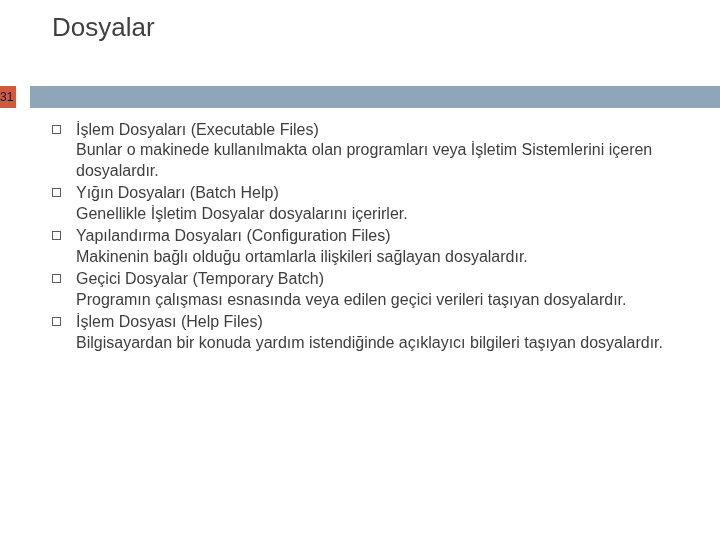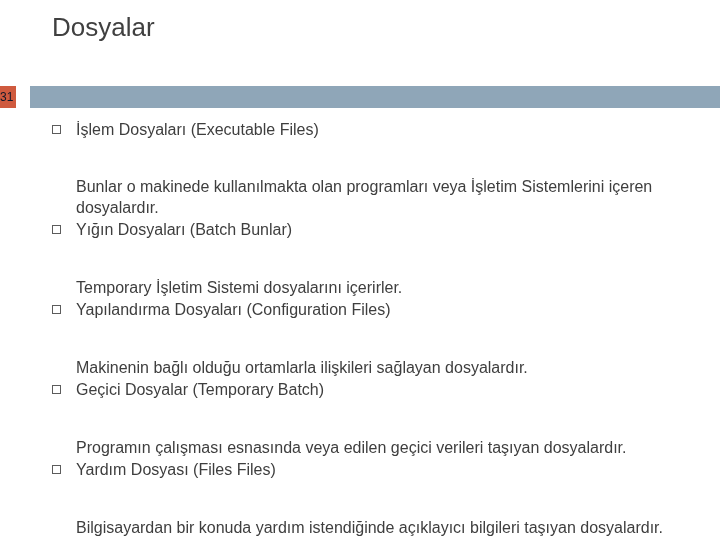--- a/index.html
+++ b/index.html
@@ -83,21 +83,20 @@
     flex: 1 1 auto;
     font-size: 16px;
     line-height: 1.28;
     color: #3e3e3e;
   }
   .text .lead {
     display: block;
   }
   .text .desc {
     display: block;
-    margin-top: 37px;
   }
 </style>
 </head>
 <body>
 
 <div class="slide">
 
   <div class="title">Dosyalar</div>
 
   <div class="band">
@@ -115,22 +114,22 @@
         <span class="lead">İşlem Dosyaları (Executable Files)</span>
         <span class="desc">Bunlar o makinede kullanılmakta olan programları veya İşletim Sistemlerini içeren dosyalardır.</span>
       </div>
     </div>
 
     <div class="item">
       <div class="marker">
           <div class="box"></div>
         </div>
       <div class="text">
-        <span class="lead">Yığın Dosyaları (Batch Bunlar)</span>
-        <span class="desc">Temporary İşletim Sistemi dosyalarını içerirler.</span>
+        <span class="lead">Yığın Dosyaları (Batch Help)</span>
+        <span class="desc">Genellikle İşletim Dosyalar dosyalarını içerirler.</span>
       </div>
     </div>
 
     <div class="item">
       <div class="marker">
           <div class="box"></div>
         </div>
       <div class="text">
         <span class="lead">Yapılandırma Dosyaları (Configuration Files)</span>
         <span class="desc">Makinenin bağlı olduğu ortamlarla ilişkileri sağlayan dosyalardır.</span>
@@ -145,19 +144,19 @@
         <span class="lead">Geçici Dosyalar (Temporary Batch)</span>
         <span class="desc">Programın çalışması esnasında veya edilen geçici verileri taşıyan dosyalardır.</span>
       </div>
     </div>
 
     <div class="item">
       <div class="marker">
           <div class="box"></div>
         </div>
       <div class="text">
-        <span class="lead">Yardım Dosyası (Files Files)</span>
+        <span class="lead">İşlem Dosyası (Help Files)</span>
         <span class="desc">Bilgisayardan bir konuda yardım istendiğinde açıklayıcı bilgileri taşıyan dosyalardır.</span>
       </div>
     </div>
 
   </div>
 </div>
 
 </body></html>

